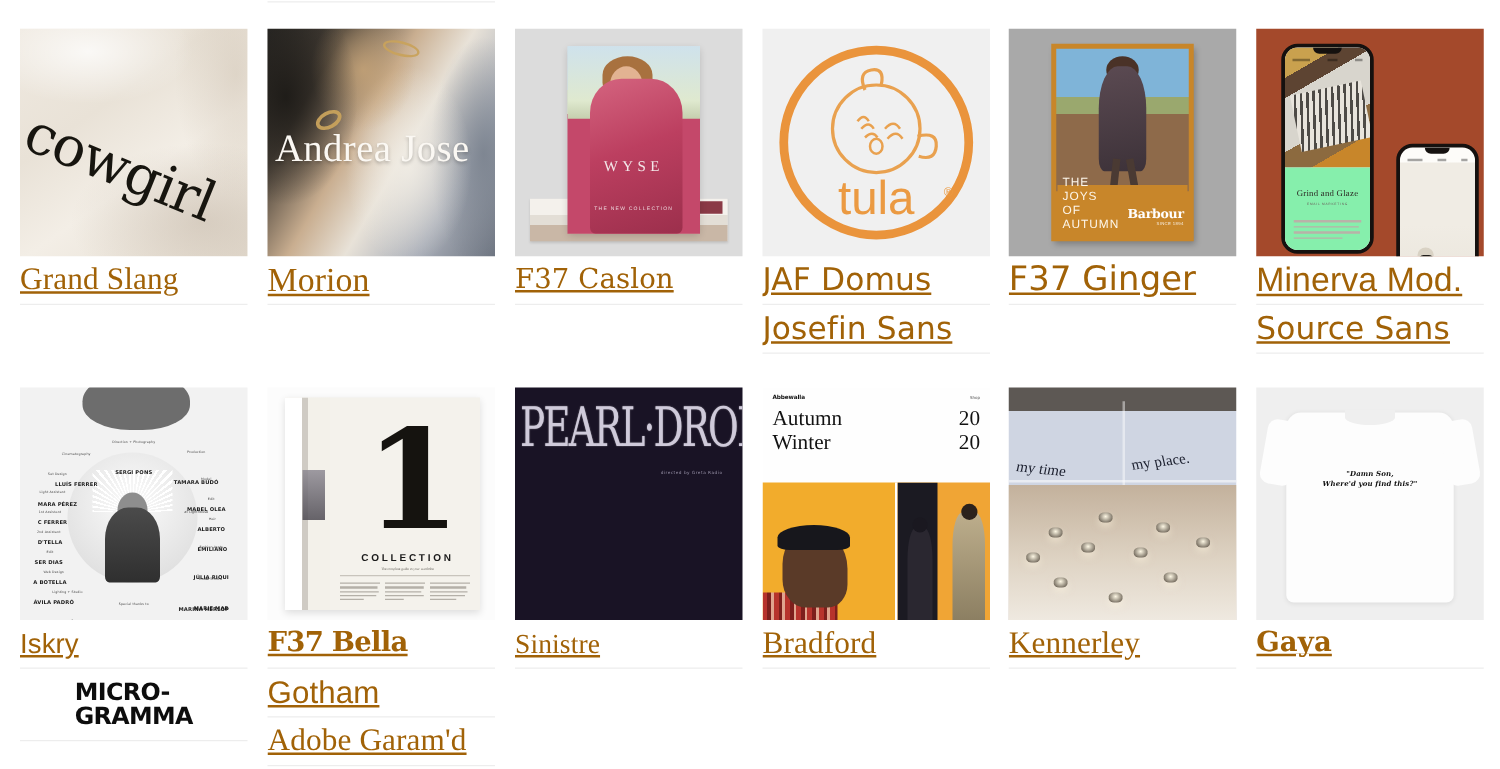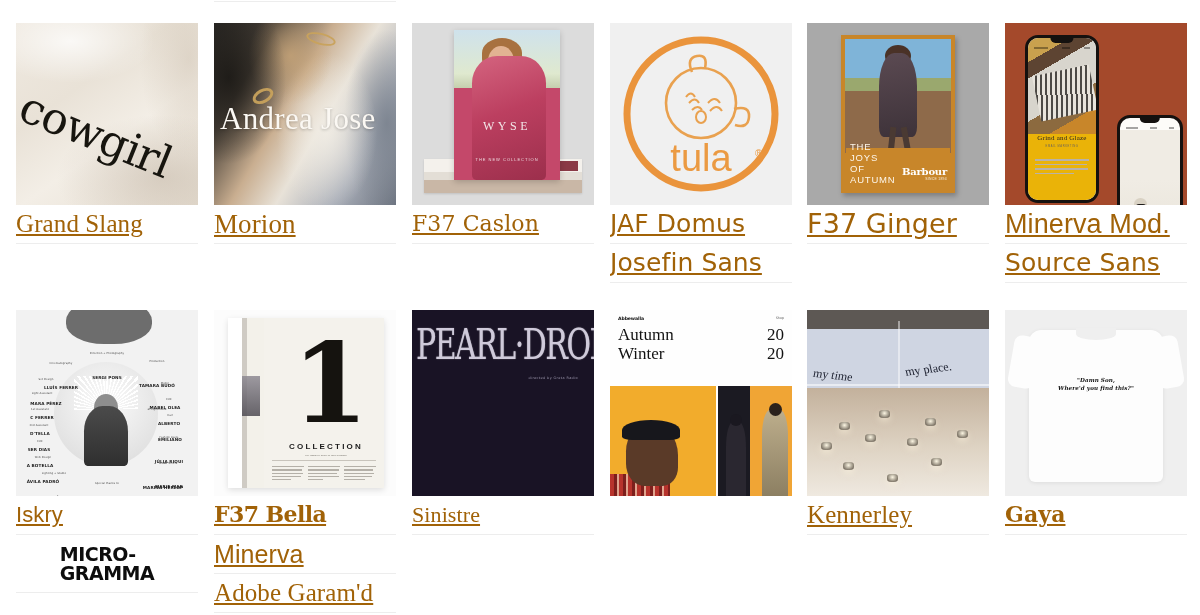--- a/index.html
+++ b/index.html
@@ -154,21 +154,21 @@
     position: absolute; left: 12px; bottom: 12px;
     width: 158px; height: 34px;
     background: linear-gradient(180deg,#f4f1ec 0 38%,#e3ded6 38% 62%,#c9b7a6 62% 100%);
     box-shadow: 0 1px 2px rgba(0,0,0,.12);
   }
   .art-caslon .bookstack:after {
     content: ""; position: absolute; right: 4px; top: 2px;
     width: 30px; height: 10px; background: #8a3a46;
   }
   .art-caslon .cover {
-    position: absolute; left: 42px; top: 7px;
+    position: absolute; left: 42px; top: 14px;
     width: 106px; height: 150px;
     background: linear-gradient(175deg,#cfe3ee 0 22%,#d9e6c9 22% 34%,#c4486a 34% 100%);
     box-shadow: 0 2px 6px rgba(0,0,0,.18);
     overflow: hidden;
   }
   .art-caslon .cover .sky {
     position: absolute; left: 0; top: 0; width: 100%; height: 58px;
     background: linear-gradient(180deg,#cfe2ec,#dfe9cf 75%,#c5cfae);
   }
   .art-caslon .cover .coat {
@@ -277,21 +277,21 @@
     position: absolute; top: 0; left: 0; right: 0; height: 96px;
     background: linear-gradient(150deg,#c9a14e 0 18%,#5d4432 18% 30%,#d8d5cd 30% 62%,#8c6a3f 62% 80%,#c8862a 80% 100%);
   }
   .phone-a .hero:after {
     content: ""; position: absolute; left: 8px; top: 32px; width: 58px; height: 46px;
     background: repeating-linear-gradient(100deg,#e8e4dc 0 3px,#4d4a46 3px 5px);
     transform: rotate(-12deg);
   }
   .phone-a .panel {
     position: absolute; top: 96px; left: 0; right: 0; bottom: 0;
-    background: #eab308; padding: 0 7px 0;
+    background: #86efac; padding: 17px 7px 0;
   }
   .phone-a .panel h4 {
     font-family: "Liberation Serif", serif; font-weight: 400;
     font-size: 7px; text-align: center; color: #2b2622; letter-spacing: .2px;
   }
   .phone-a .panel h5 {
     font-family: "Liberation Sans", sans-serif; font-weight: 400;
     font-size: 2.6px; text-align: center; color: #6a635c;
     letter-spacing: .6px; margin-top: 3px;
   }
@@ -810,21 +810,21 @@
               <i style="width:66%"></i>
             </div>
         </div>
       </div>
     </div>
     <div class="names">
       <div class="name-row">
         <span class="name-txt f-serif-d w-bold tight sz-sm">F37 Bella</span>
       </div>
       <div class="name-row">
-        <span class="name-txt f-sans">Minerva</span>
+        <span class="name-txt f-sans">Gotham</span>
       </div>
       <div class="name-row">
         <span class="name-txt f-serif">Adobe Garam'd</span>
       </div>
     </div>
   </div>
 
   <div class="col col-2 row-1">
     <div class="preview art-sinistre">
       <div class="pd">PEARL·DROP</div>
@@ -857,20 +857,25 @@
           <div class="face"></div>
           <div class="cap"></div>
         </div>
         <div class="p2">
           <div class="dark"></div>
           <div class="m1"></div>
           <div class="h1"></div>
           <div class="m2"></div>
           <div class="h2"></div>
         </div>
+      </div>
+    </div>
+    <div class="names">
+      <div class="name-row">
+        <span class="name-txt f-serif">Bradford</span>
       </div>
     </div>
   </div>
 
   <div class="col col-4 row-1">
     <div class="preview art-kennerley">
       <div class="ceil"></div>
       <div class="edge"></div>
       <div class="corner"></div>
       <div class="t1">my time</div>

